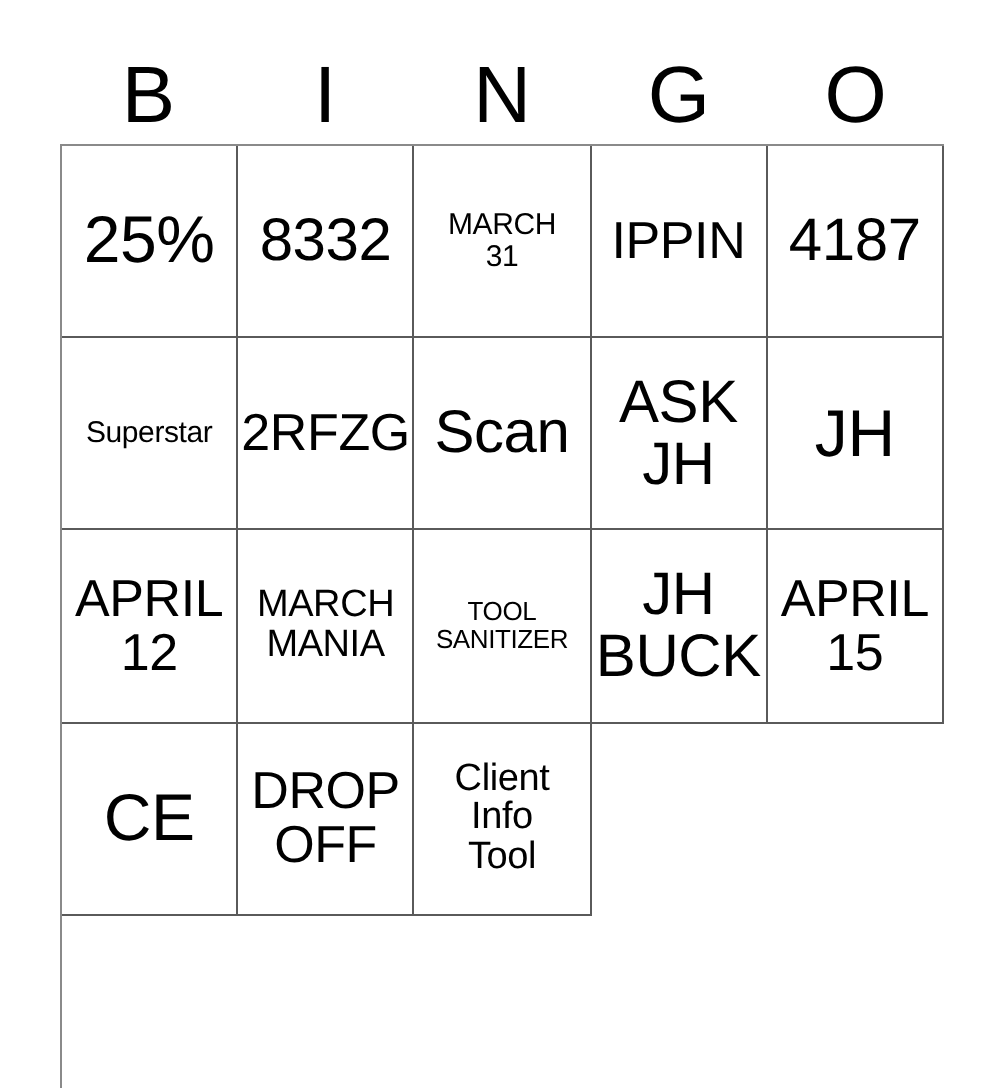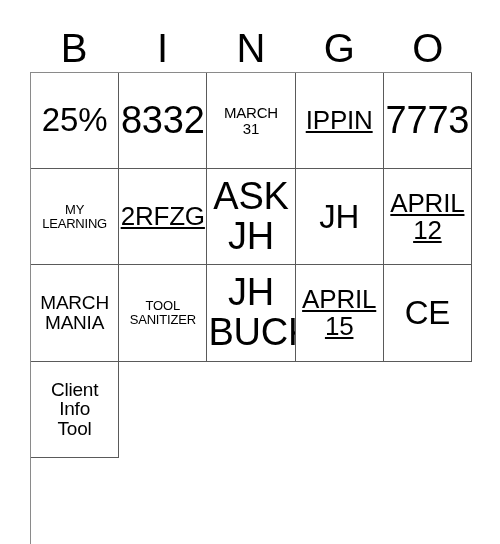--- a/index.html
+++ b/index.html
@@ -73,22 +73,22 @@
   .cell-text {
     display: block;
     width: 100%;
     white-space: pre-line;
     line-height: 1.04;
     letter-spacing: -0.2px;
   }
 
   
   .sz-xl  { font-size: 33px; }
-  .sz-lg  { font-size: 38px; }
-  .sz-md  { font-size: 26px; text-decoration: underline; }
+  .sz-lg  { font-size: 30px; }
+  .sz-md  { font-size: 26px; }
   .sz-sm  { font-size: 19px; }
   .sz-xs  { font-size: 15px; }
   .sz-xxs { font-size: 13px; }
 </style>
 </head>
 <body>
 
 <div class="card">
 
   <div class="header-row">
@@ -107,28 +107,30 @@
         <span class="cell-text sz-lg">8332</span>
       </div>
       <div class="cell">
         <span class="cell-text sz-xs">MARCH
 31</span>
       </div>
       <div class="cell">
         <span class="cell-text sz-md">IPPIN</span>
       </div>
       <div class="cell">
-        <span class="cell-text sz-lg">7773</span>
+        <span class="cell-text sz-lg">4187</span>
       </div>
       <div class="cell">
-        <span class="cell-text sz-xxs">MY
-LEARNING</span>
+        <span class="cell-text sz-xs">Superstar</span>
       </div>
       <div class="cell">
         <span class="cell-text sz-md">2RFZG</span>
+      </div>
+      <div class="cell">
+        <span class="cell-text sz-lg">Scan</span>
       </div>
       <div class="cell">
         <span class="cell-text sz-lg">ASK
 JH</span>
       </div>
       <div class="cell">
         <span class="cell-text sz-xl">JH</span>
       </div>
       <div class="cell">
         <span class="cell-text sz-md">APRIL
@@ -147,19 +149,23 @@
 BUCK</span>
       </div>
       <div class="cell">
         <span class="cell-text sz-md">APRIL
 15</span>
       </div>
       <div class="cell">
         <span class="cell-text sz-xl">CE</span>
       </div>
       <div class="cell">
+        <span class="cell-text sz-md">DROP
+OFF</span>
+      </div>
+      <div class="cell">
         <span class="cell-text sz-sm">Client
 Info
 Tool</span>
       </div>
     </div>
 
 </div>
 
 </body></html>

